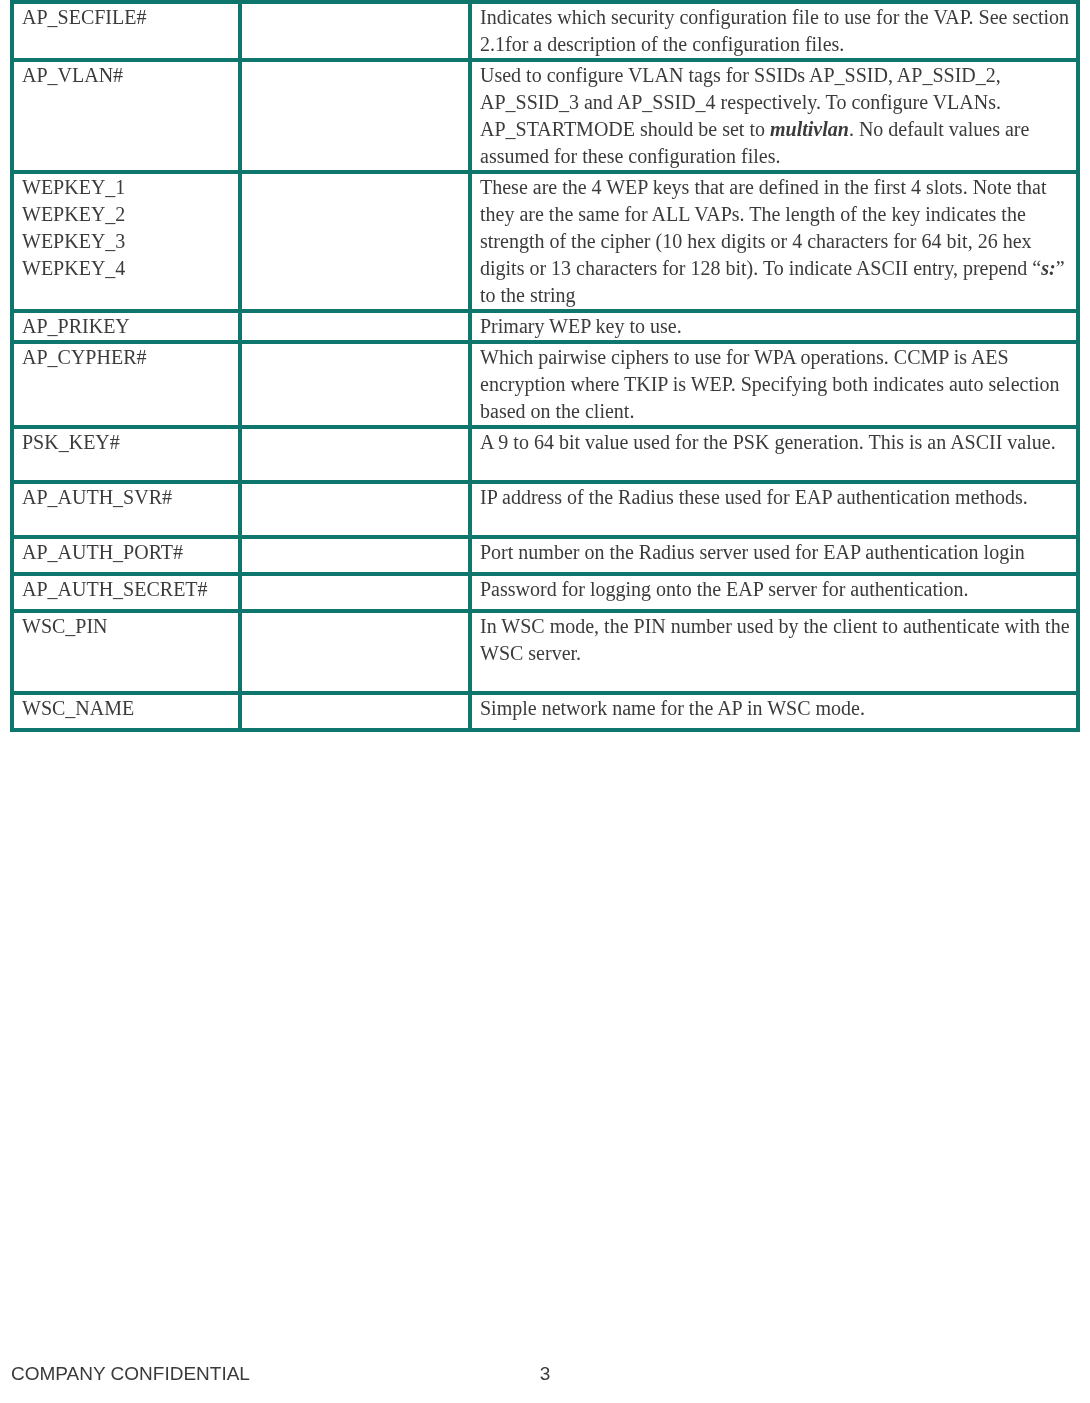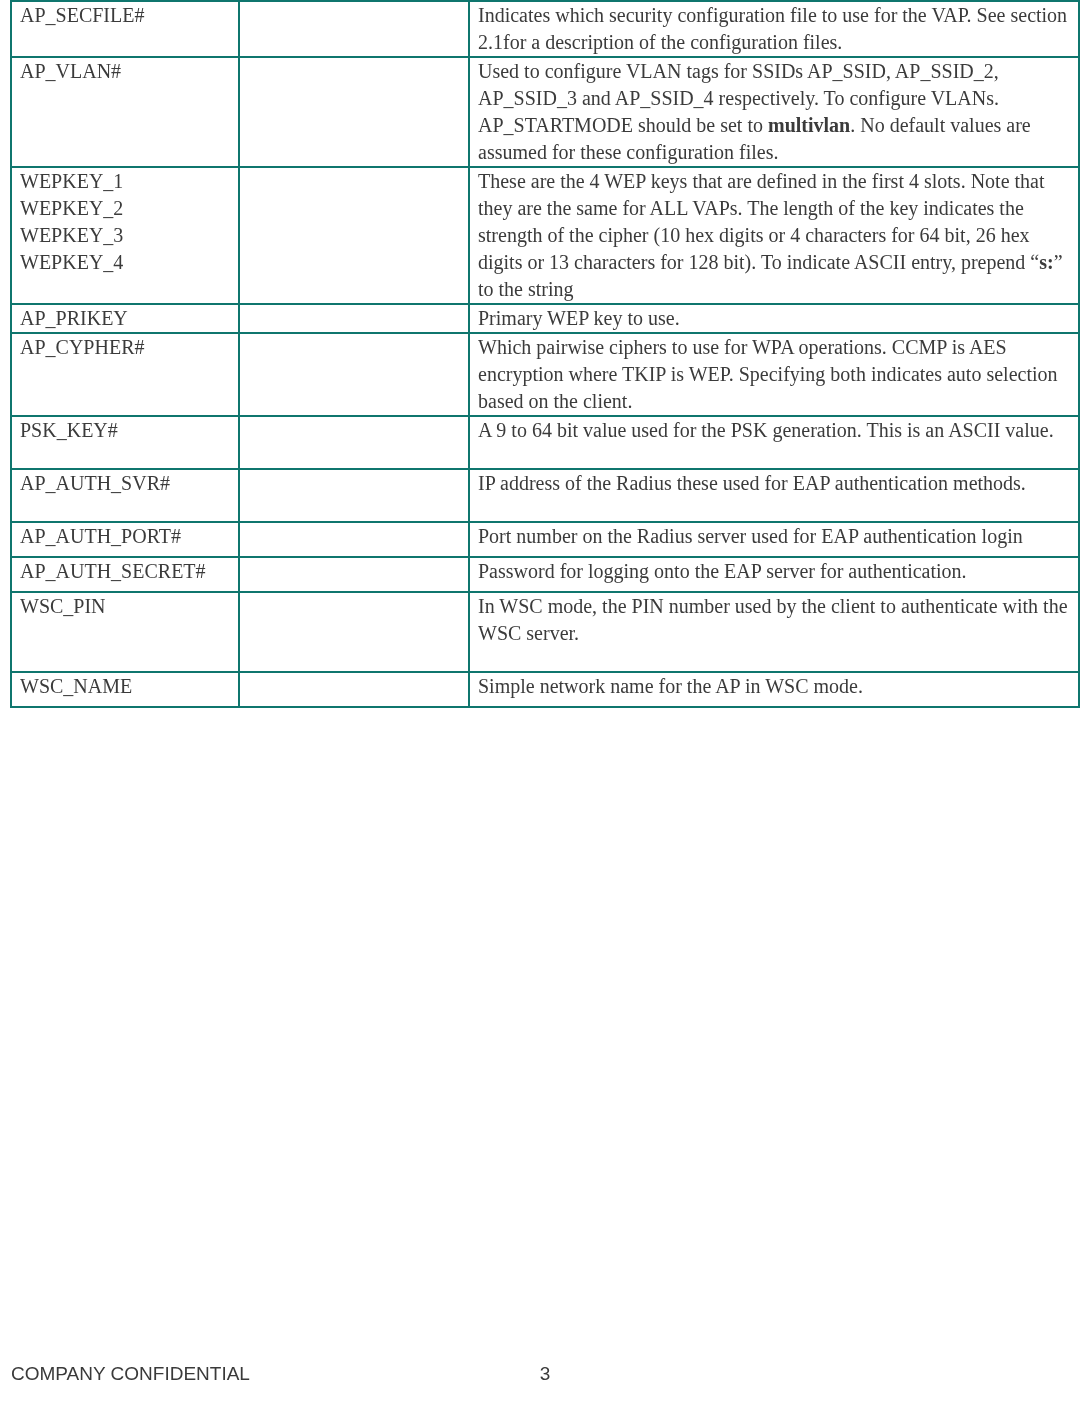--- a/index.html
+++ b/index.html
@@ -12,31 +12,31 @@
       height: 1403px;
       position: relative;
       padding: 0 10px;
     }
     table {
       border-collapse: collapse;
       width: 100%;
       table-layout: fixed;
     }
     td {
-      border: 2px solid #0f766e;
+      border: 4px solid #0f766e;
       padding: 0 6px 0 8px;
       vertical-align: top;
       line-height: 1.35;
       word-wrap: break-word;
     }
     col.c1 { width: 228px; }
     col.c2 { width: 230px; }
     col.c3 { width: auto; }
     .wepkeys div { line-height: 1.35; }
-    .bold { font-weight: bold; }
+    .bold { font-weight: bold; font-style: italic; }
     .footer {
       position: absolute;
       bottom: 18px;
       left: 10px;
       right: 10px;
       font-family: Arial, Helvetica, sans-serif;
       font-size: 19px;
       color: #3a3a3a;
     }
     .footer-left { position: absolute; left: 1px; bottom: 0; }

